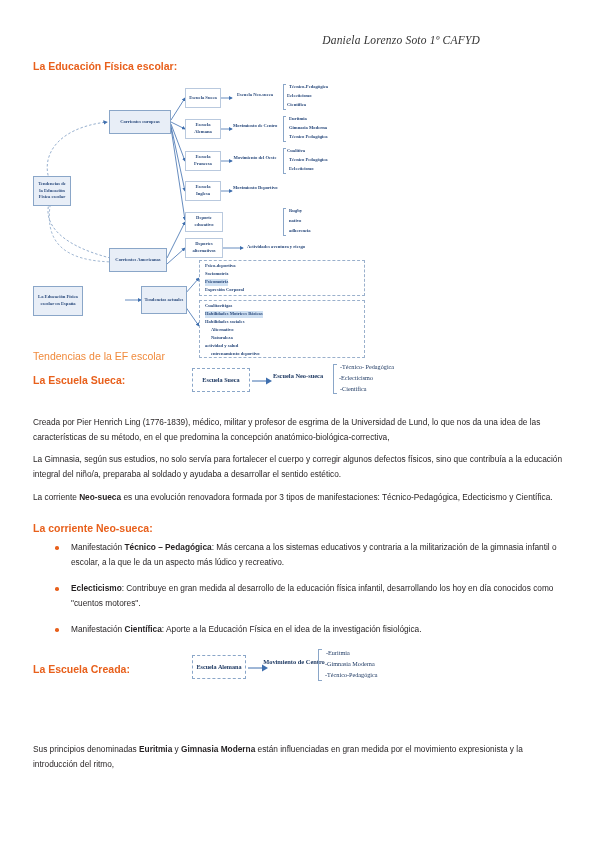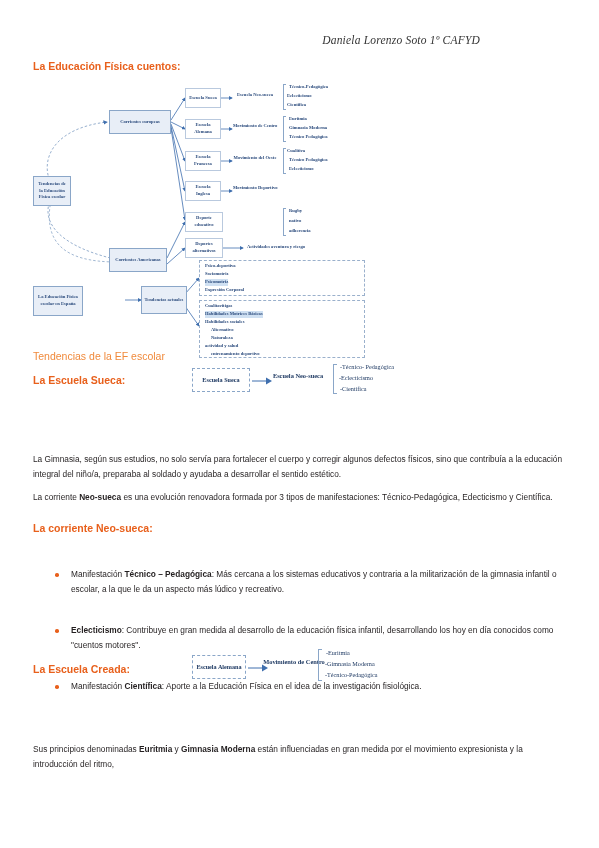--- a/index.html
+++ b/index.html
@@ -84,21 +84,20 @@
     text-align:left;
   }
   .bullets { position:absolute; left:33px; width:534px; margin:0; padding:0; list-style:none; }
   .bullets li {
     position:relative;
     padding-left:38px;
     font-size:8.3px;
     line-height:1.75;
     color:#231f20;
     margin-bottom:12px;
-    margin-top:27px;
   }
   .bullets li:before {
     content:"";
     position:absolute;
     left:22px; top:6px;
     width:3.5px; height:3.5px;
     border-radius:50%;
     background:#e8601c;
   }
   b { font-weight:bold; }
@@ -141,21 +140,21 @@
   }
   .arrow-mini { position:absolute; }
 </style>
 </head>
 <body>
 
 <div class="page">
 
   <div class="header-author">Daniela Lorenzo Soto 1º CAFYD</div>
 
-  <div class="sec-title h-orange" style="top:60px;">La Educación Física cuentos:</div>
+  <div class="sec-title h-orange" style="top:60px;">La Educación Física escolar:</div>
 
   <div class="diagram">
     <svg class="dg-svg" width="420" height="262" xmlns="http://www.w3.org/2000/svg">
       <defs>
         <marker id="ah" markerWidth="5" markerHeight="5" refX="4" refY="2.5" orient="auto">
           <path d="M0,0 L5,2.5 L0,5 z" fill="#3f6fae"></path>
         </marker>
       </defs>
 
       <path d="M18,112 C6,86 22,56 74,50" stroke="#8aa6c8" stroke-width="0.9" fill="none" stroke-dasharray="2.5,2" marker-end="url(#ah)"></path>
@@ -249,20 +248,21 @@
   <svg class="arrow-mini" style="left:250px; top:376px;" width="24" height="10" xmlns="http://www.w3.org/2000/svg">
     <path d="M2,5 L18,5" stroke="#3f6fae" stroke-width="1"></path>
     <path d="M16,1.5 L22,5 L16,8.5 z" fill="#3f6fae"></path>
   </svg>
   <div class="mini-label" style="left:268px; top:372px; width:60px;">Escuela Neo-sueca</div>
   <div class="brace" style="left:333px; top:364px; height:30px; width:4px;"></div>
   <div class="mini-list" style="left:340px; top:362px;">-Técnico- Pedagógica</div>
   <div class="mini-list" style="left:339px; top:373px;">-Eclecticismo</div>
   <div class="mini-list" style="left:340px; top:384px;">-Científica</div>
 
+  <p class="body" style="top:415px;">Creada por Pier Henrich Ling (1776-1839), médico, militar y profesor de esgrima de la Universidad de Lund, lo que nos da una idea de las características de su método, en el que predomina la concepción anatómico-biológica-correctiva,</p>
   <p class="body" style="top:452px;">La Gimnasia, según sus estudios, no solo servía para fortalecer el cuerpo y corregir algunos defectos físicos, sino que contribuía a la educación integral del niño/a, preparaba al soldado y ayudaba a desarrollar el sentido estético.</p>
 
   <p class="body" style="top:490px;"><span>La corriente </span><b>Neo-sueca</b><span> es una evolución renovadora formada por 3 tipos de manifestaciones: Técnico-Pedagógica, Edecticismo y Científica.</span></p>
 
   <div class="sec-title h-orange" style="top:522px;">La corriente Neo-sueca:</div>
 
   <ul class="bullets" style="top:540px;">
     <li><span>Manifestación </span><b>Técnico – Pedagógica</b><span>: Más cercana a los sistemas educativos y contraria a la militarización de la gimnasia infantil o escolar, a la que le da un aspecto más lúdico y recreativo.</span></li>
     <li><span></span><b>Eclecticismo</b><span>: Contribuye en gran medida al desarrollo de la educación física infantil, desarrollando los hoy en día conocidos como "cuentos motores".</span></li>
     <li><span>Manifestación </span><b>Científica</b><span>: Aporte a la Educación Física en el idea de la investigación fisiológica.</span></li>

